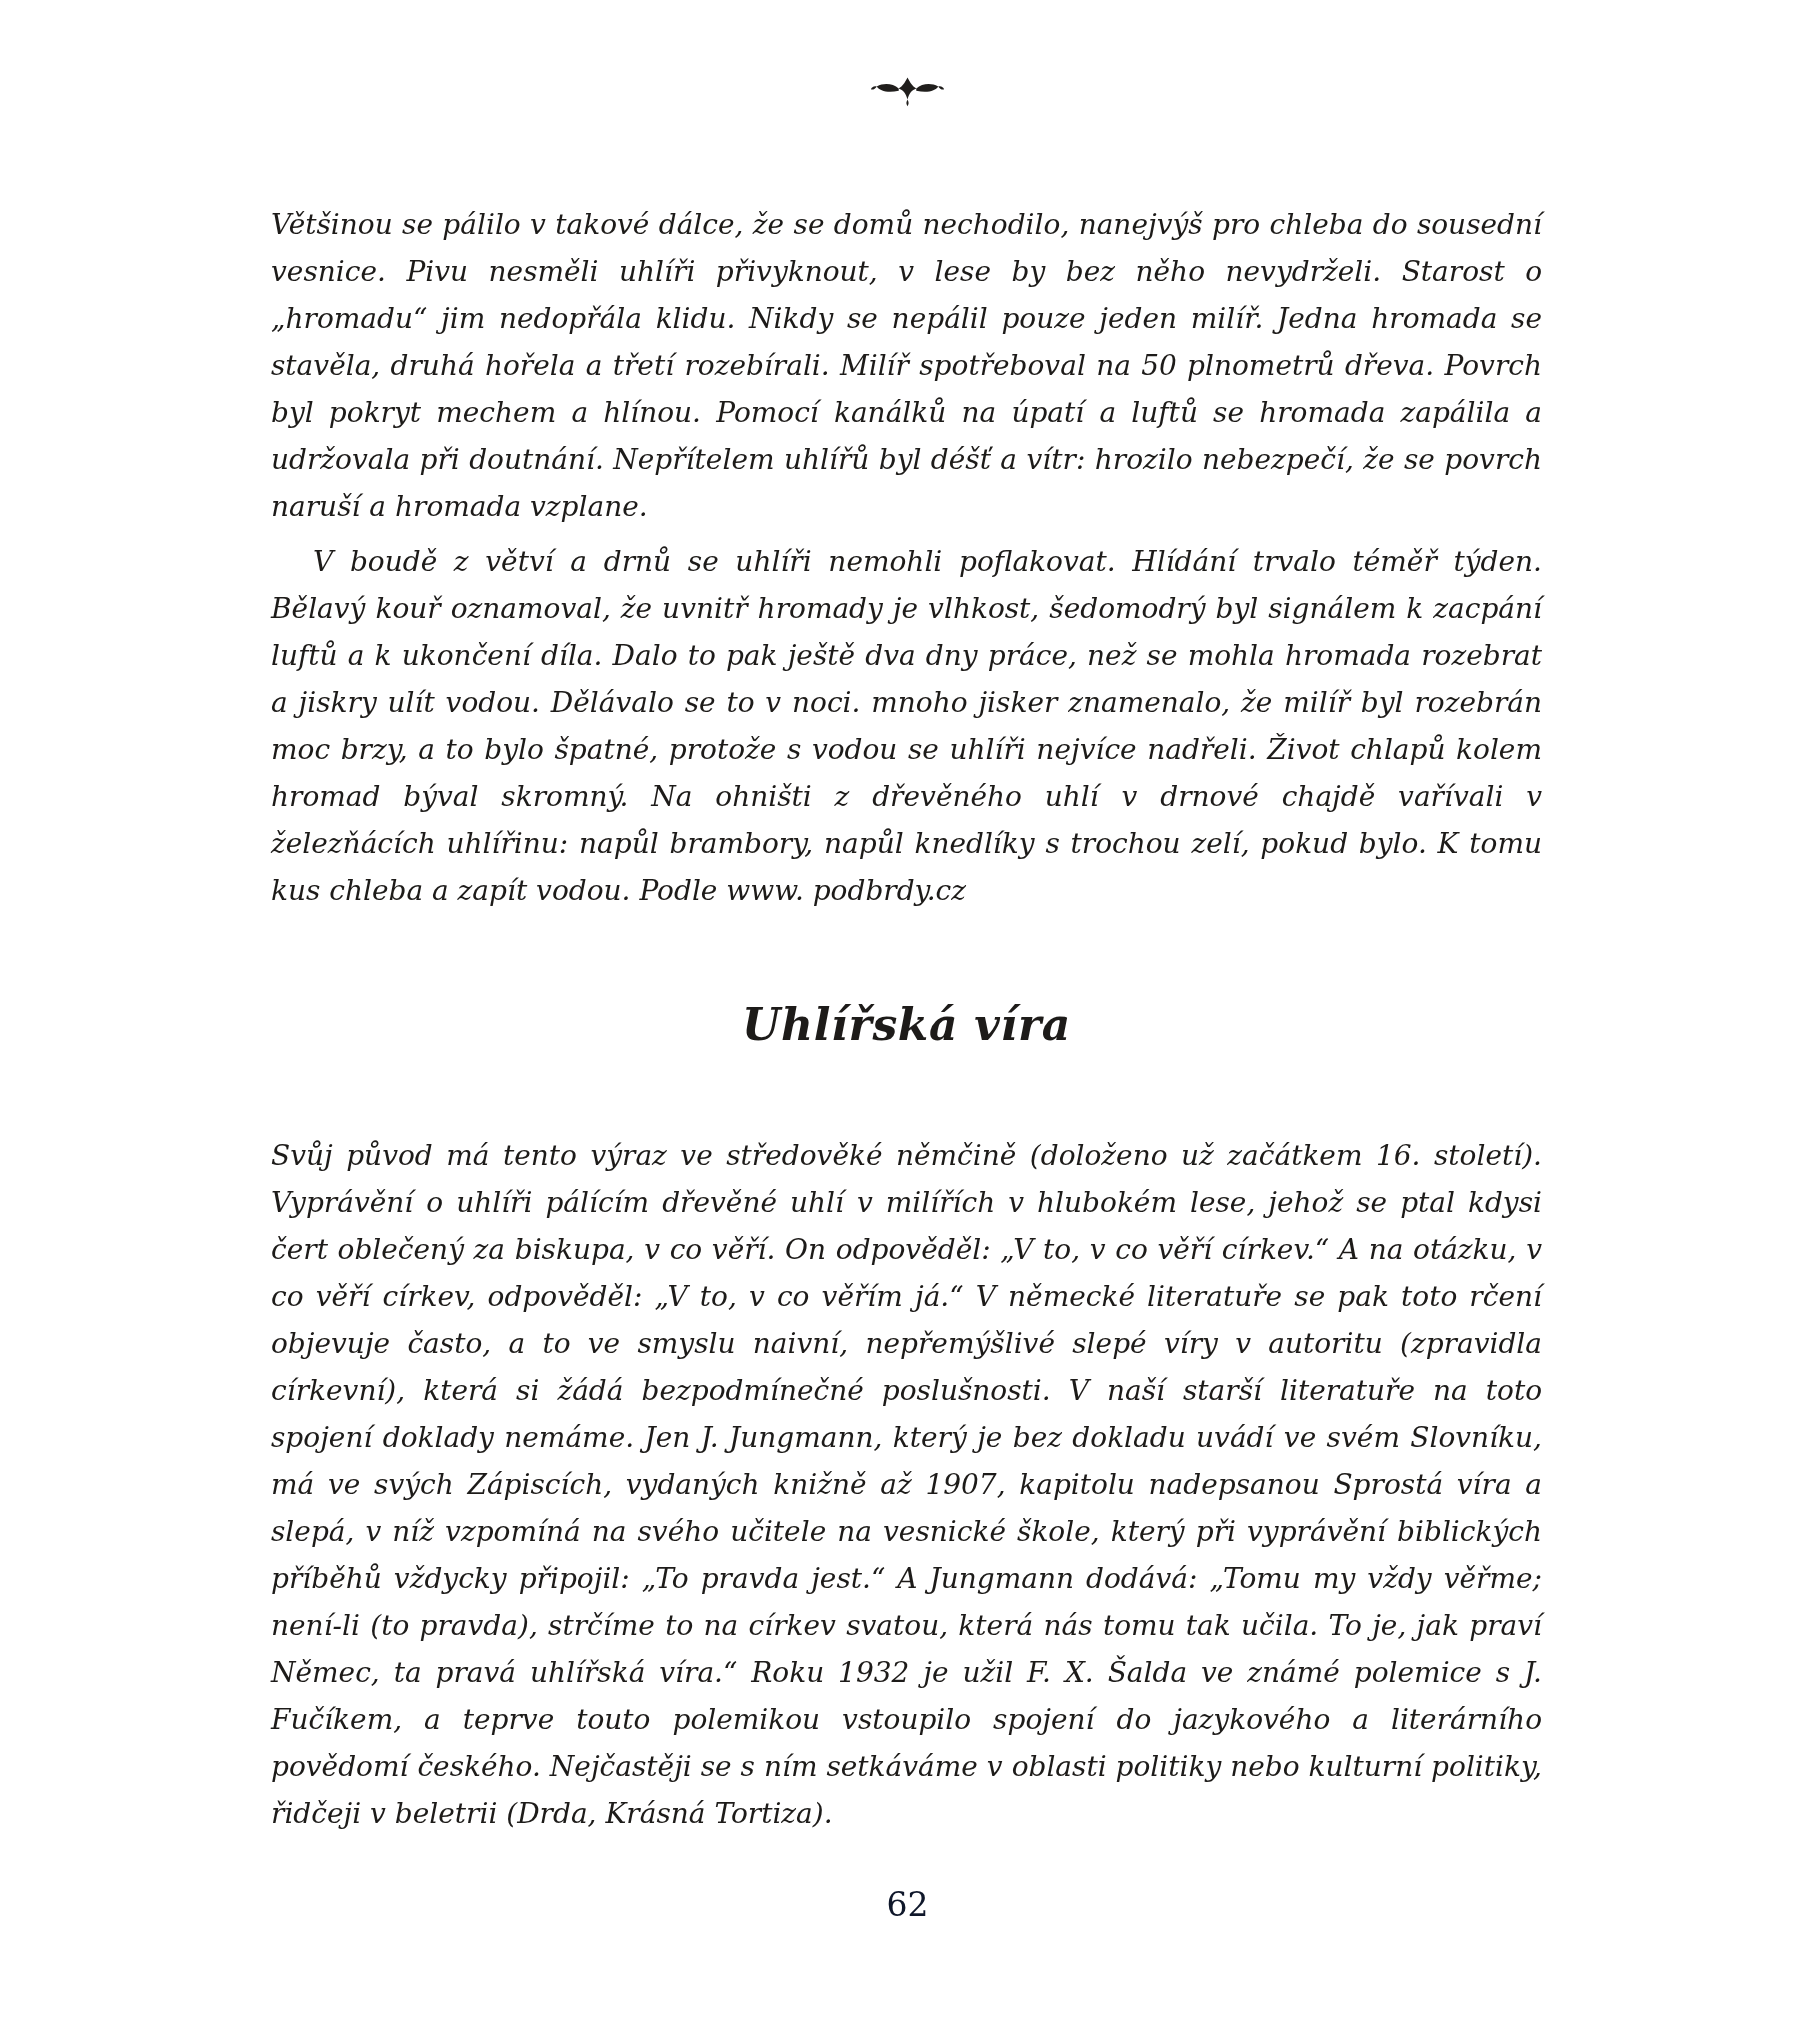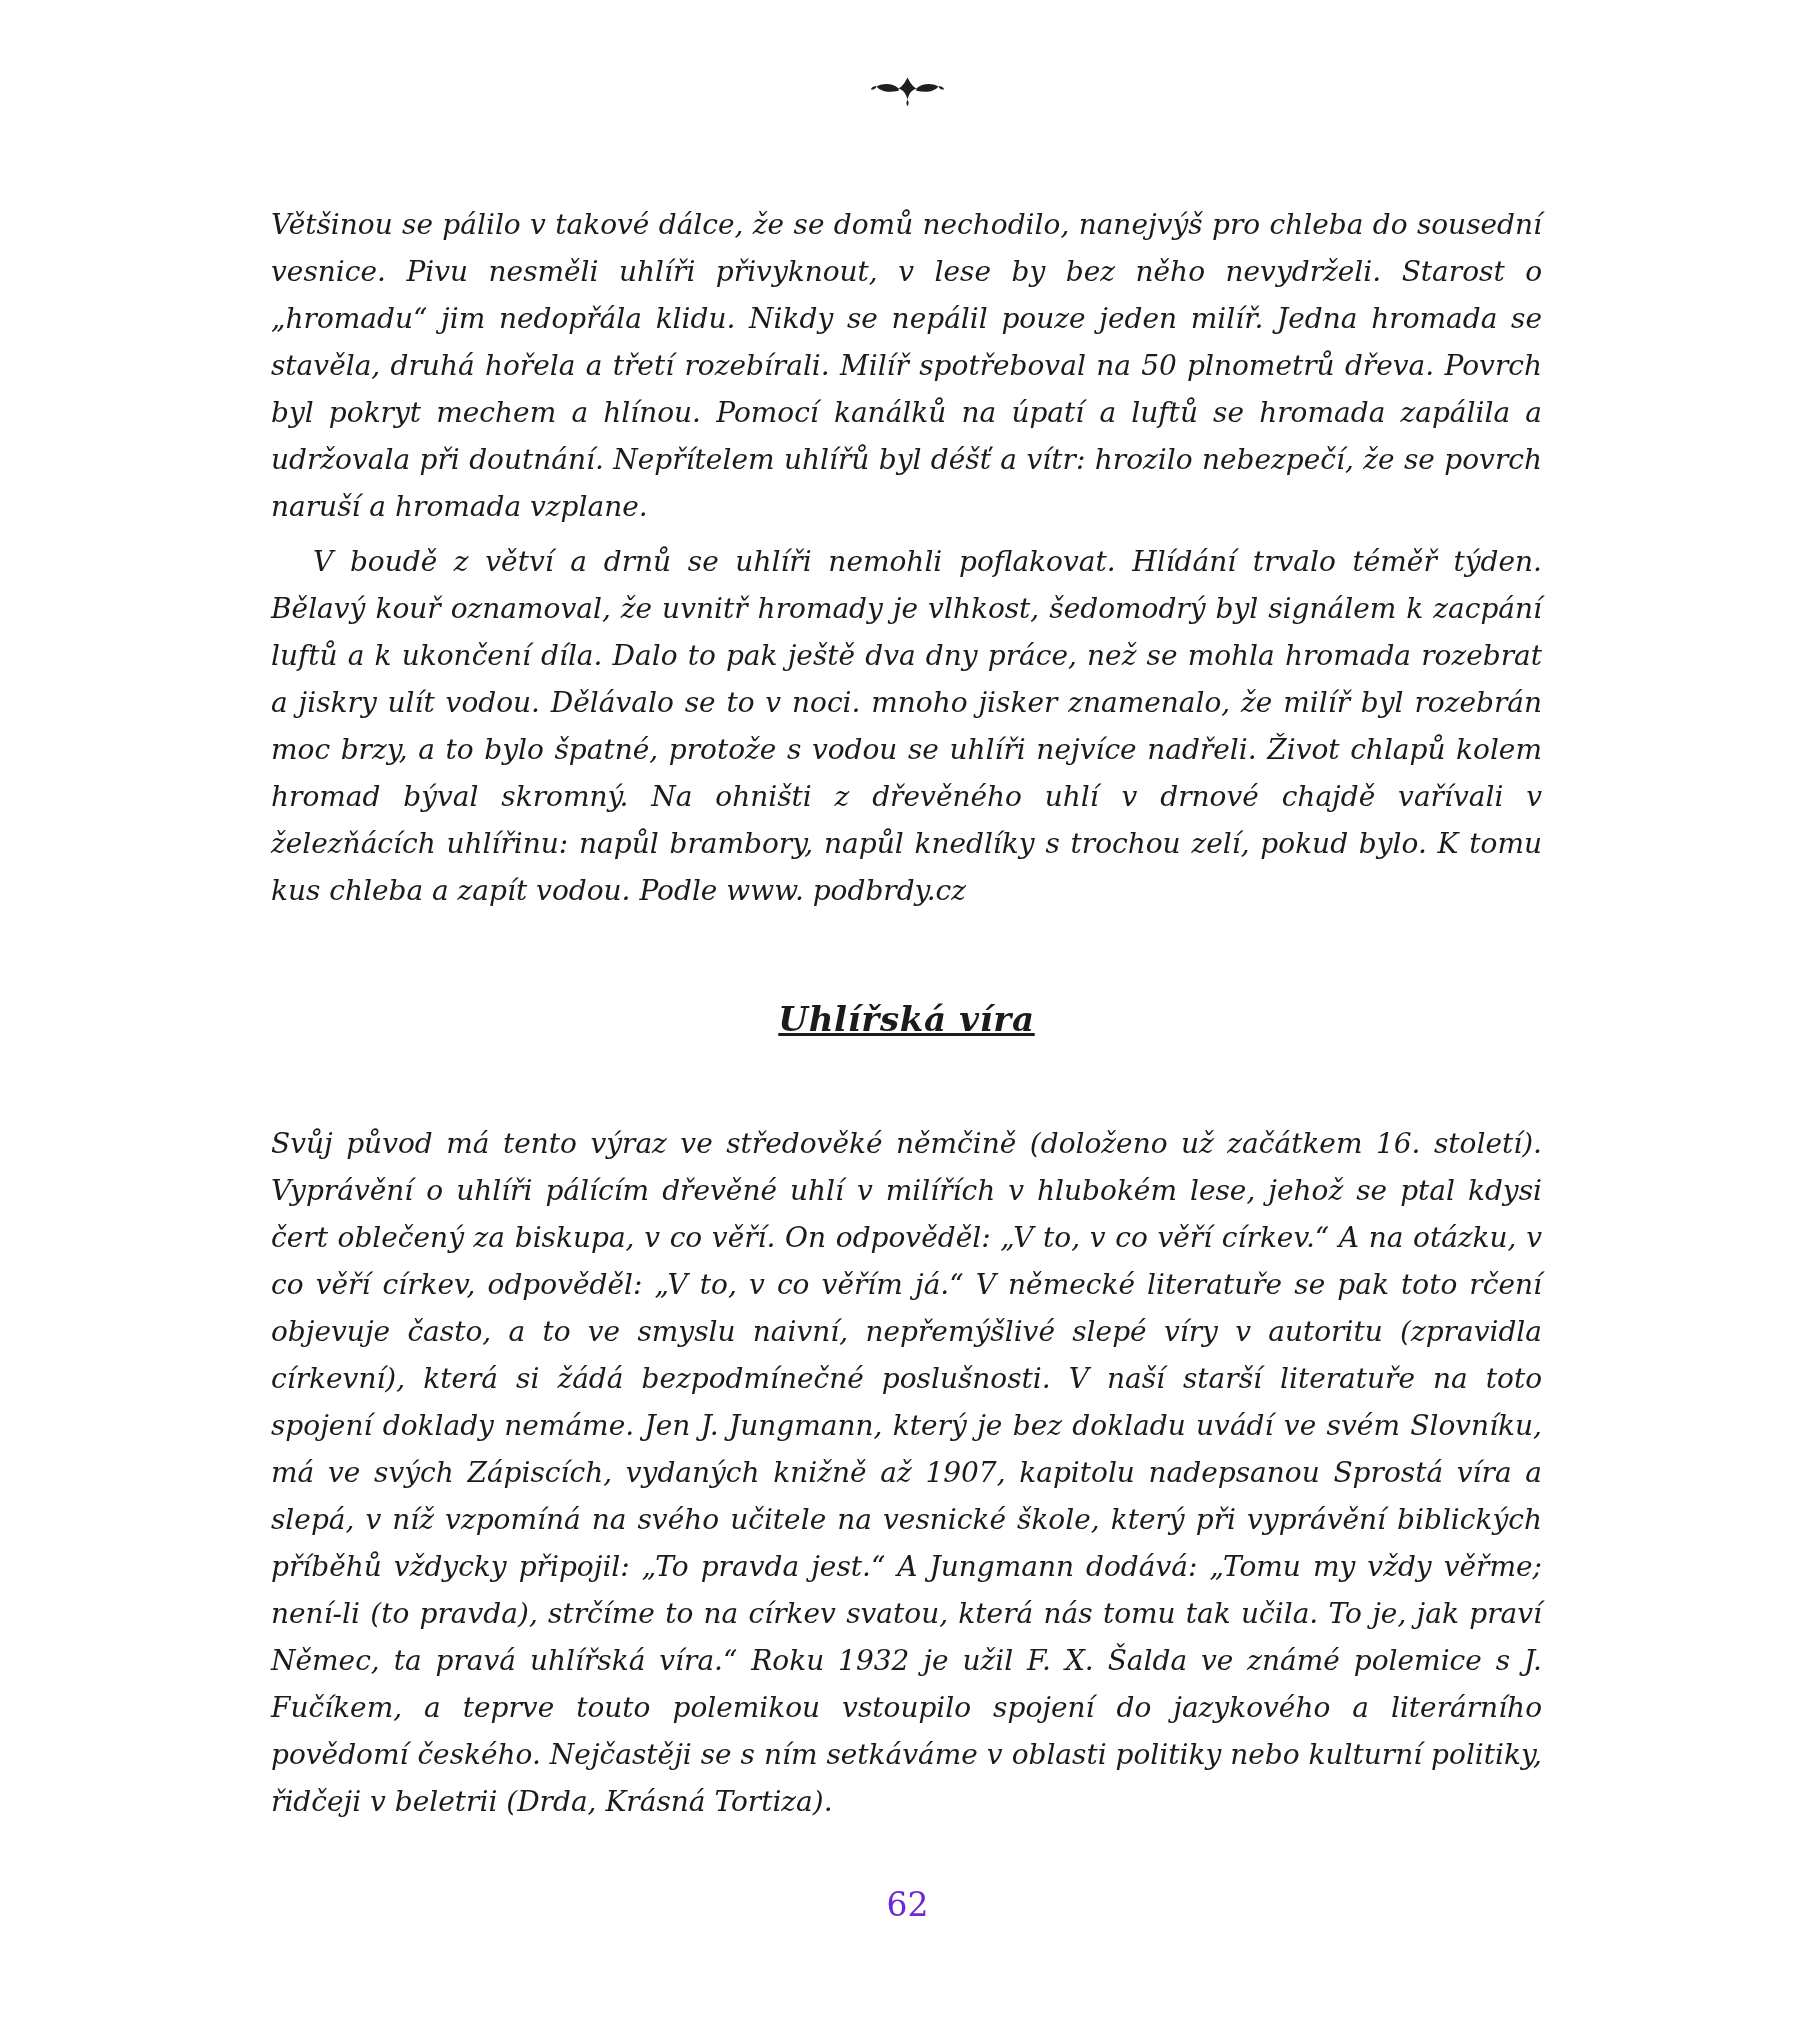--- a/index.html
+++ b/index.html
@@ -37,38 +37,37 @@
     line-height: 47px;
     text-align: justify;
   }
   .para {
     margin: 8px;
   }
   .para.indented {
     text-indent: 42px;
   }
   .heading {
-    font-size: 34px;
+    font-size: 44px;
     font-weight: bold;
     font-style: italic;
     text-align: center;
     margin: 85px 0 80px 0;
     line-height: 1.2;
     letter-spacing: 0.7px;
-    text-decoration: underline;
   }
   .page-number {
     position: absolute;
     top: 1885px;
     left: 0;
     width: 100%;
     text-align: center;
     font-style: normal;
     font-size: 33px;
-    color: #6d28d9;
+    color: #0f172a;
   }
 </style>
 </head>
 <body>
 
 <div class="book-page">
 
   <div class="ornament">
     <svg width="79" height="31" viewBox="0 0 108 42" aria-hidden="true">
       <g fill="#201e1c">

